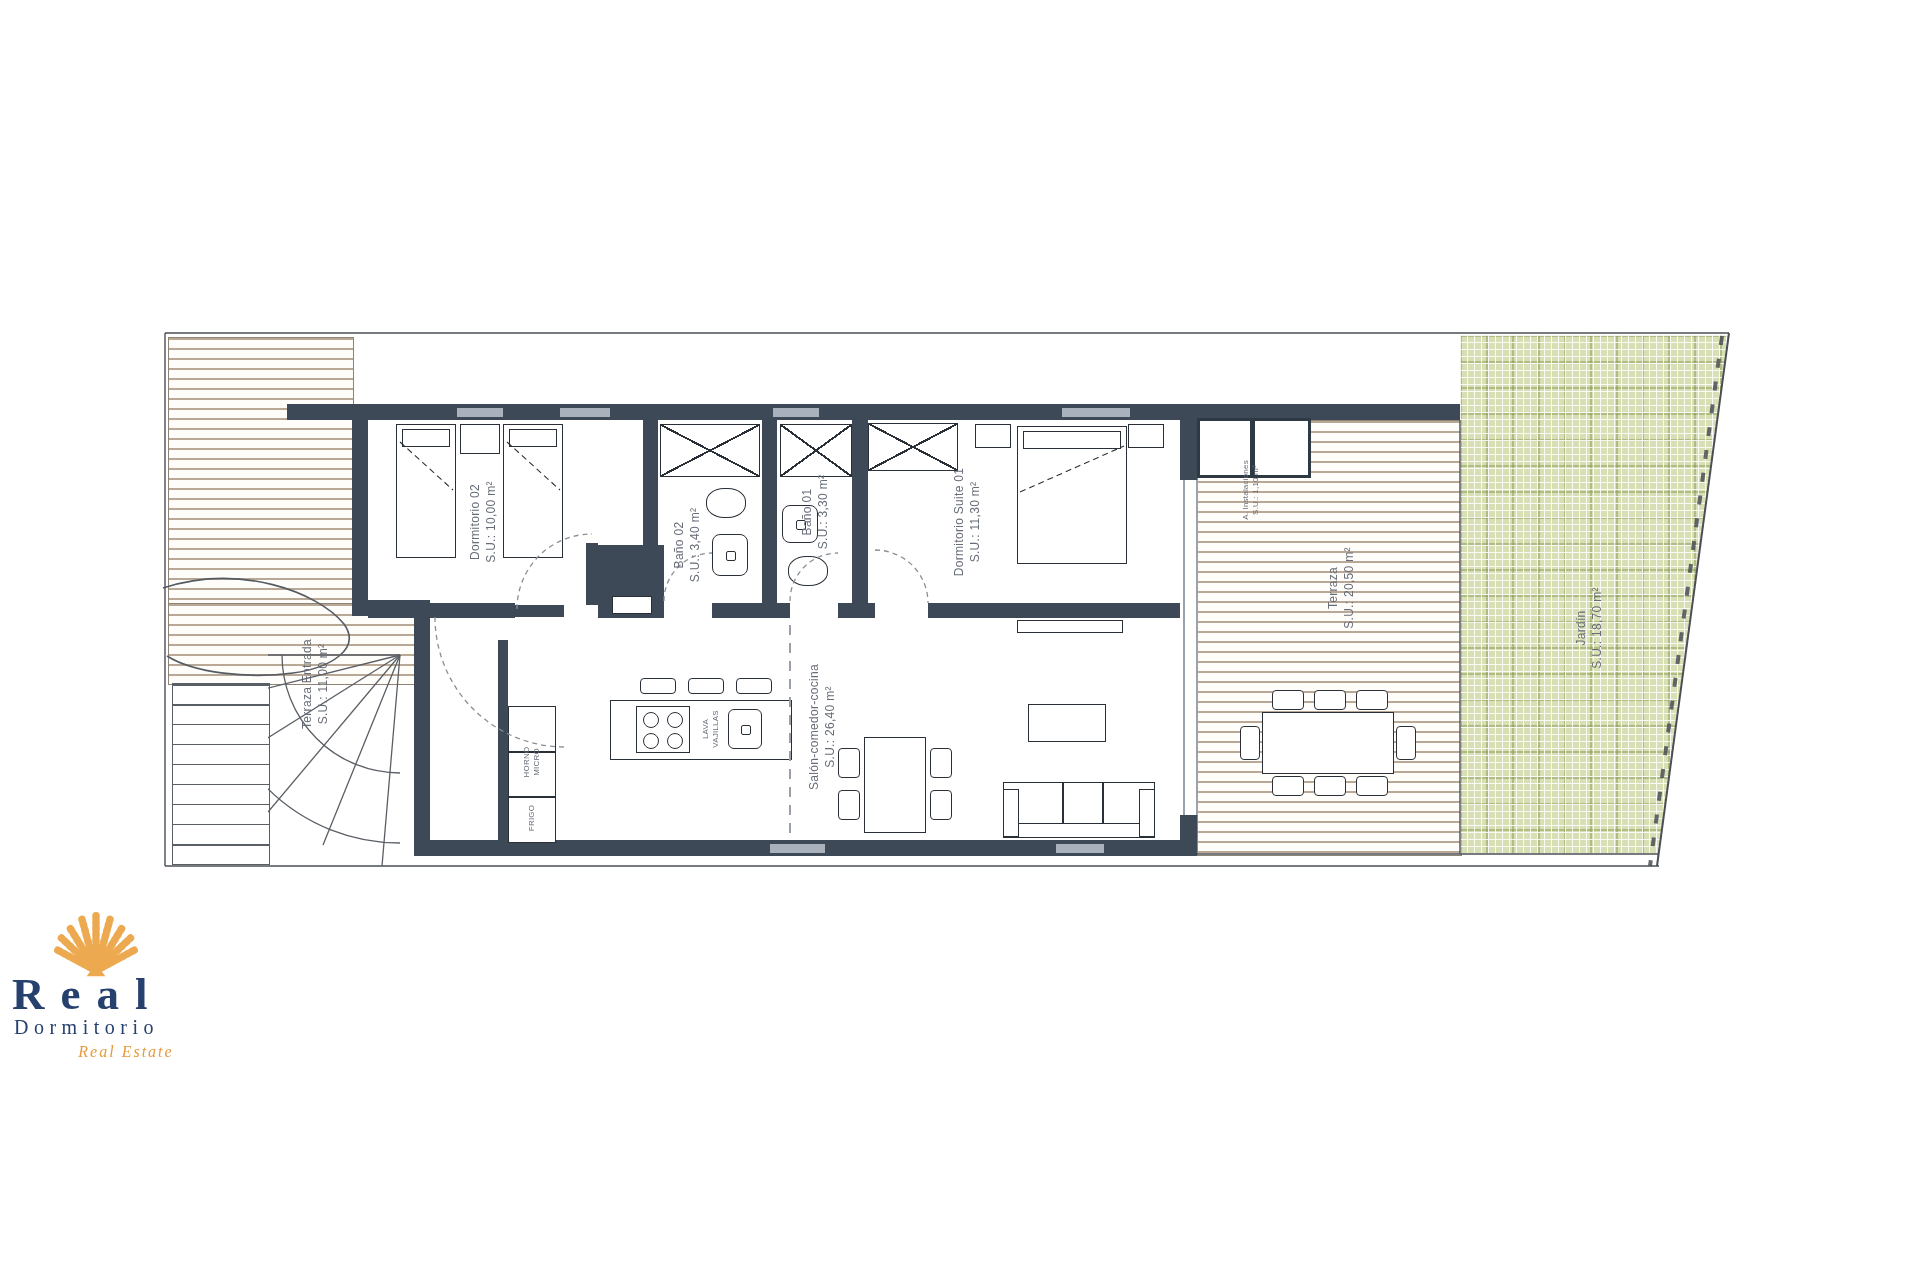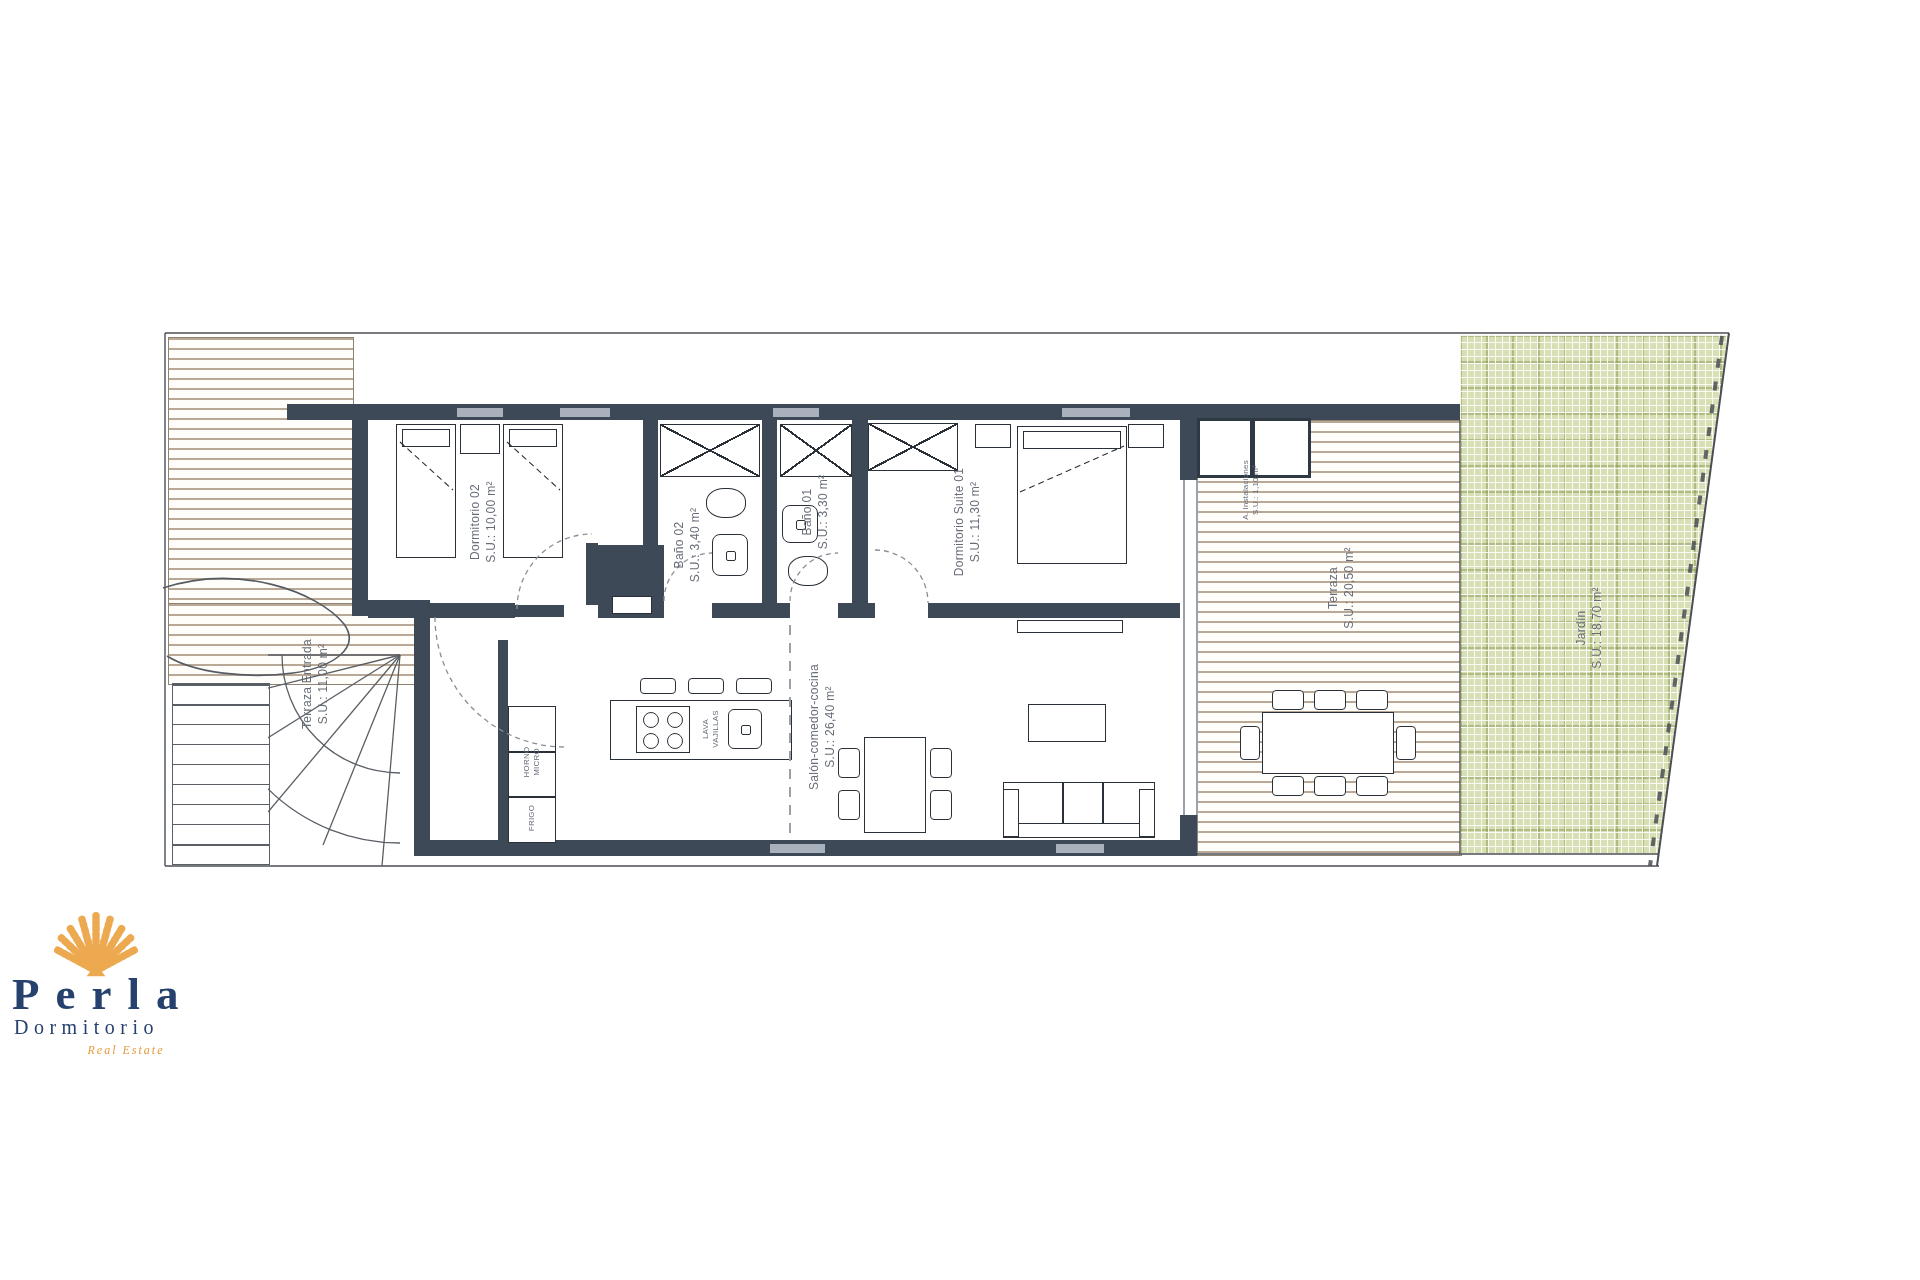--- a/index.html
+++ b/index.html
@@ -50,21 +50,21 @@
   
   #linework{position:absolute;z-index:5;left:0;top:0;pointer-events:none;}
   
   .logo{position:absolute;z-index:6;left:12px;top:896px;width:230px;}
   .logo-shell{position:absolute;left:36px;top:0;}
   .logo-name{position:absolute;left:0;top:72px;width:210px;font-family:"Liberation Serif",serif;
         font-size:45px;font-weight:600;letter-spacing:16px;color:#26416e;}
   .logo-sub{position:absolute;left:2px;top:120px;width:210px;font-family:"Liberation Serif",serif;
         font-size:20px;letter-spacing:5.5px;color:#26416e;}
   .logo-tag{position:absolute;left:44px;top:147px;width:140px;text-align:center;
-        font-family:"Liberation Serif",serif;font-style:italic;font-size:12px;
+        font-family:"Liberation Serif",serif;font-style:italic;font-size:16px;
         letter-spacing:2px;color:#e59a3c;}
 </style>
 </head>
 <body>
 
 <div id="canvas">
 
   <div class="deck" style="left:168px;top:337px;width:184px;height:266px;"></div>
   <div class="deck" style="left:168px;top:603px;width:246px;height:80px;"></div>
   <div class="deck" style="left:1197px;top:420px;width:263px;height:434px;"></div>
@@ -277,18 +277,18 @@
         <line x1="50" y1="80" x2="22" y2="34"></line>
         <line x1="50" y1="80" x2="35" y2="25"></line>
         <line x1="50" y1="80" x2="50" y2="20"></line>
         <line x1="50" y1="80" x2="65" y2="25"></line>
         <line x1="50" y1="80" x2="78" y2="34"></line>
         <line x1="50" y1="80" x2="87" y2="45"></line>
         <line x1="50" y1="80" x2="93" y2="57"></line>
       </g>
       <path d="M40,86 L60,86 L50,72 Z" fill="#eda94f"></path>
     </svg>
-    <div class="logo-name">Perla</div>
+    <div class="logo-name">Real</div>
     <div class="logo-sub">Dormitorio</div>
     <div class="logo-tag">Real Estate</div>
   </div>
 
 </div>
 
 </body></html>

